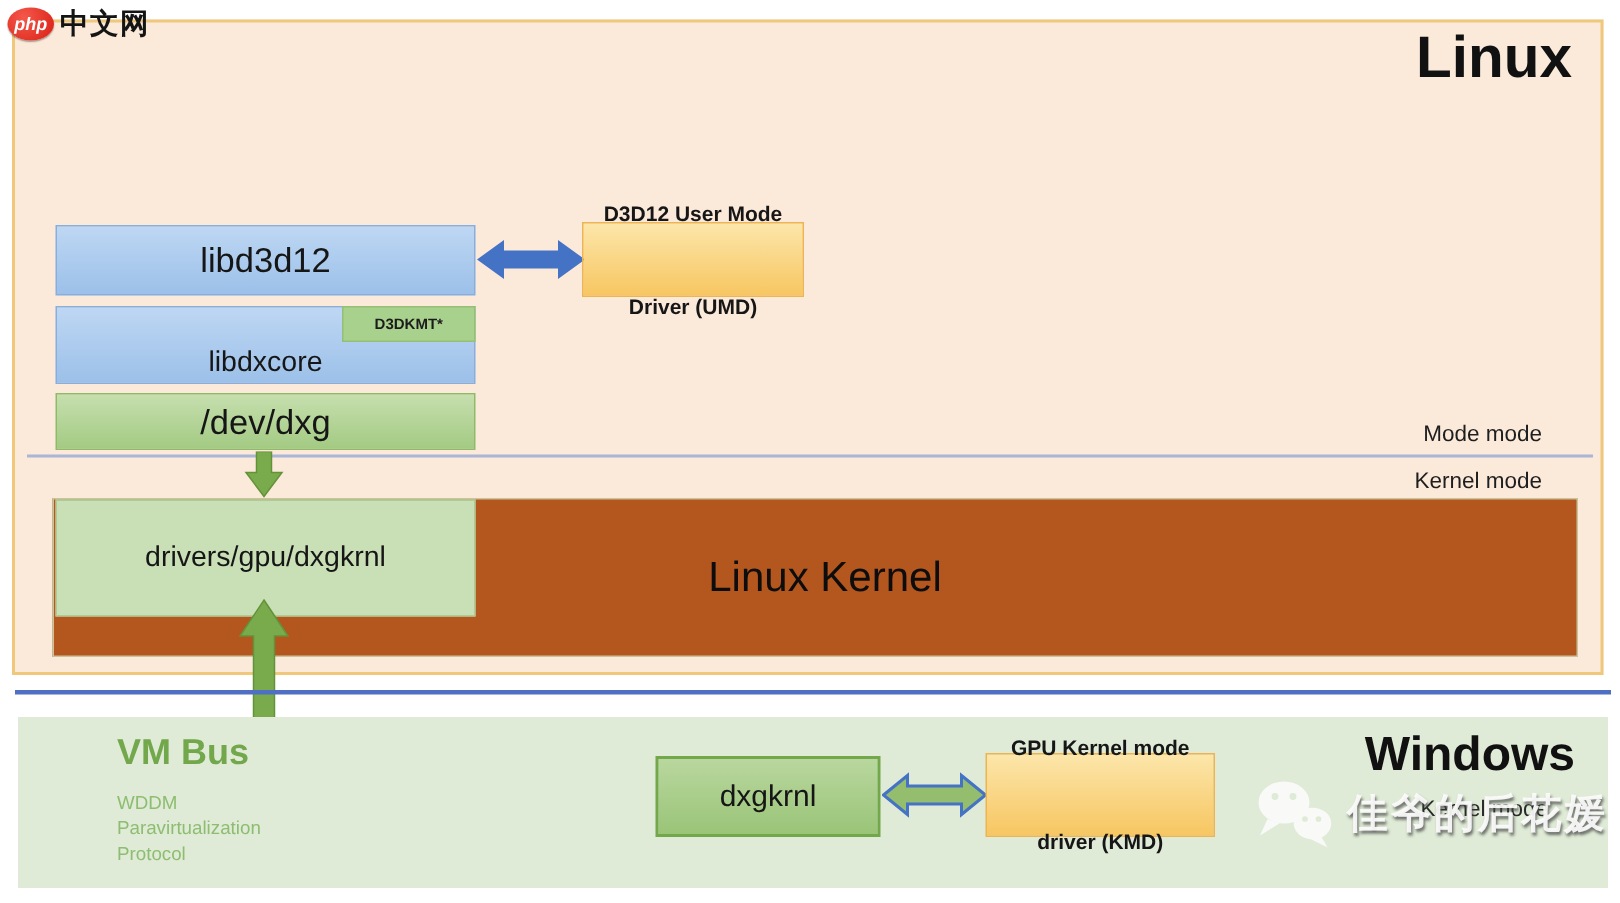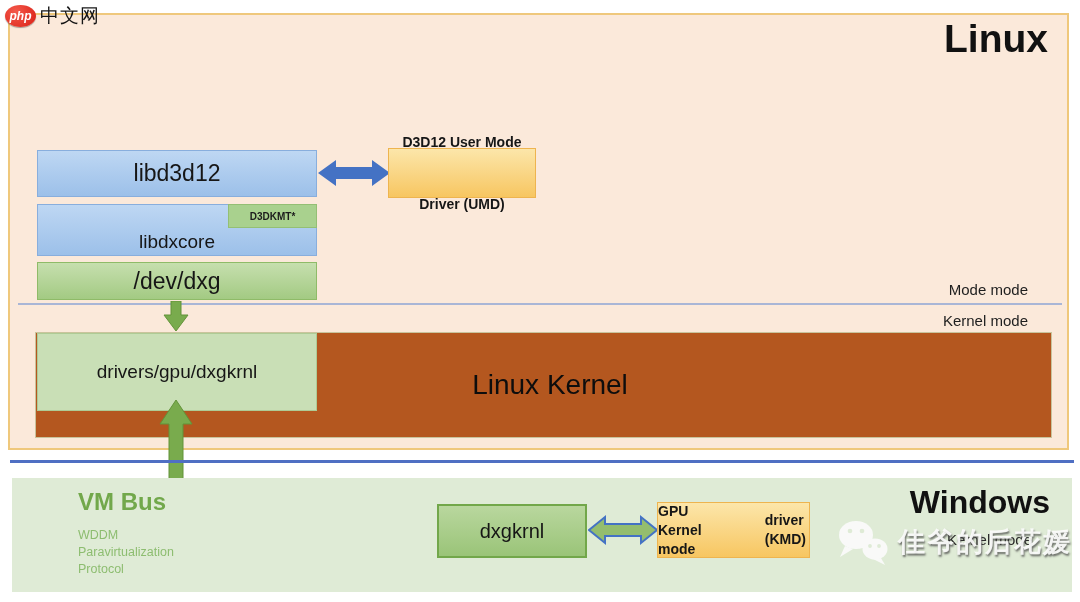--- a/index.html
+++ b/index.html
@@ -5,21 +5,21 @@
   * { margin:0; padding:0; box-sizing:border-box; }
   html,body { background:#ffffff; }
   body { font-family:"Liberation Sans", sans-serif; }
   #page { position:relative; width:1080px; height:602px; background:#ffffff; overflow:hidden; }
 
   
   .logo { position:absolute; left:5px; top:3px; display:flex; align-items:center; z-index:30; }
   .logo-oval { width:31px; height:22px; background:radial-gradient(circle at 35% 30%, #f4584a, #d91f14); border-radius:50%;
                display:flex; align-items:center; justify-content:center; color:#fff; font-weight:bold; font-style:italic;
                font-size:12px; box-shadow:0 1px 1px rgba(0,0,0,.35); }
-  .logo-cn { margin-left:4px; font-size:19px; font-weight:normal; color:#141414; letter-spacing:1px; }
+  .logo-cn { margin-left:4px; font-size:19px; font-weight:bold; color:#141414; letter-spacing:1px; }
 
   
   .linux-section { position:absolute; left:8px; top:13px; width:1061px; height:437px;
                    background:#fbe9da; border:2px solid #efc87c; }
   .linux-title { position:absolute; top:17px; right:32px; font-size:39px; font-weight:bold; color:#111; }
 
   .box { position:absolute; display:flex; align-items:center; justify-content:center; color:#161616; }
   .blue-box  { background:linear-gradient(to bottom,#bed7f3,#9cc0e9); border:1px solid #88aedd; }
   .green-box { background:linear-gradient(to bottom,#c6dfae,#a3ca83); border:1px solid #8fbb68; }
   .yellow-box{ background:linear-gradient(to bottom,#fce6aa,#f7c661); border:1px solid #eeb44f;gap:44px; }
@@ -49,21 +49,21 @@
   
   .windows-section { position:absolute; left:12px; top:478px; width:1060px; height:114px; background:#dfebd6; }
   .windows-title { position:absolute; top:484px; right:30px; font-size:32px; font-weight:bold; color:#111; }
   .win-kernel-label { position:absolute; right:48px; top:531px; font-size:15px; color:#2a2a2a; }
 
   .vmbus-title { position:absolute; left:78px; top:488px; font-size:24px; font-weight:bold; color:#72a84b; }
   .vmbus-lines { position:absolute; left:78px; top:527px; font-size:12.5px; line-height:17px; color:#8dbd70; }
 
   .box-dxgkrnl { left:437px; top:504px; width:150px; height:54px; font-size:20px;
                  background:linear-gradient(to bottom,#b9d79e,#9ac478); border:2px solid #72a74a; }
-  .box-kmd     { left:657px; top:502px; width:153px; height:56px; font-size:14px; font-weight:600; line-height:19px; flex-direction:row; }
+  .box-kmd     { left:657px; top:502px; width:153px; height:56px; font-size:14px; font-weight:600; line-height:19px; flex-direction:column; }
 
   .arrow-svg { position:absolute; }
 
   
   .watermark { position:absolute; left:836px; top:518px; display:flex; align-items:center; z-index:20;justify-content:space-between; }
   .watermark-text { margin-left:6px; font-size:27px; letter-spacing:2px; color:rgba(252,252,252,0.92);
                     text-shadow:1px 2px 2px rgba(70,70,70,0.75); font-weight:bold; }
 </style>
 </head>
 <body>

